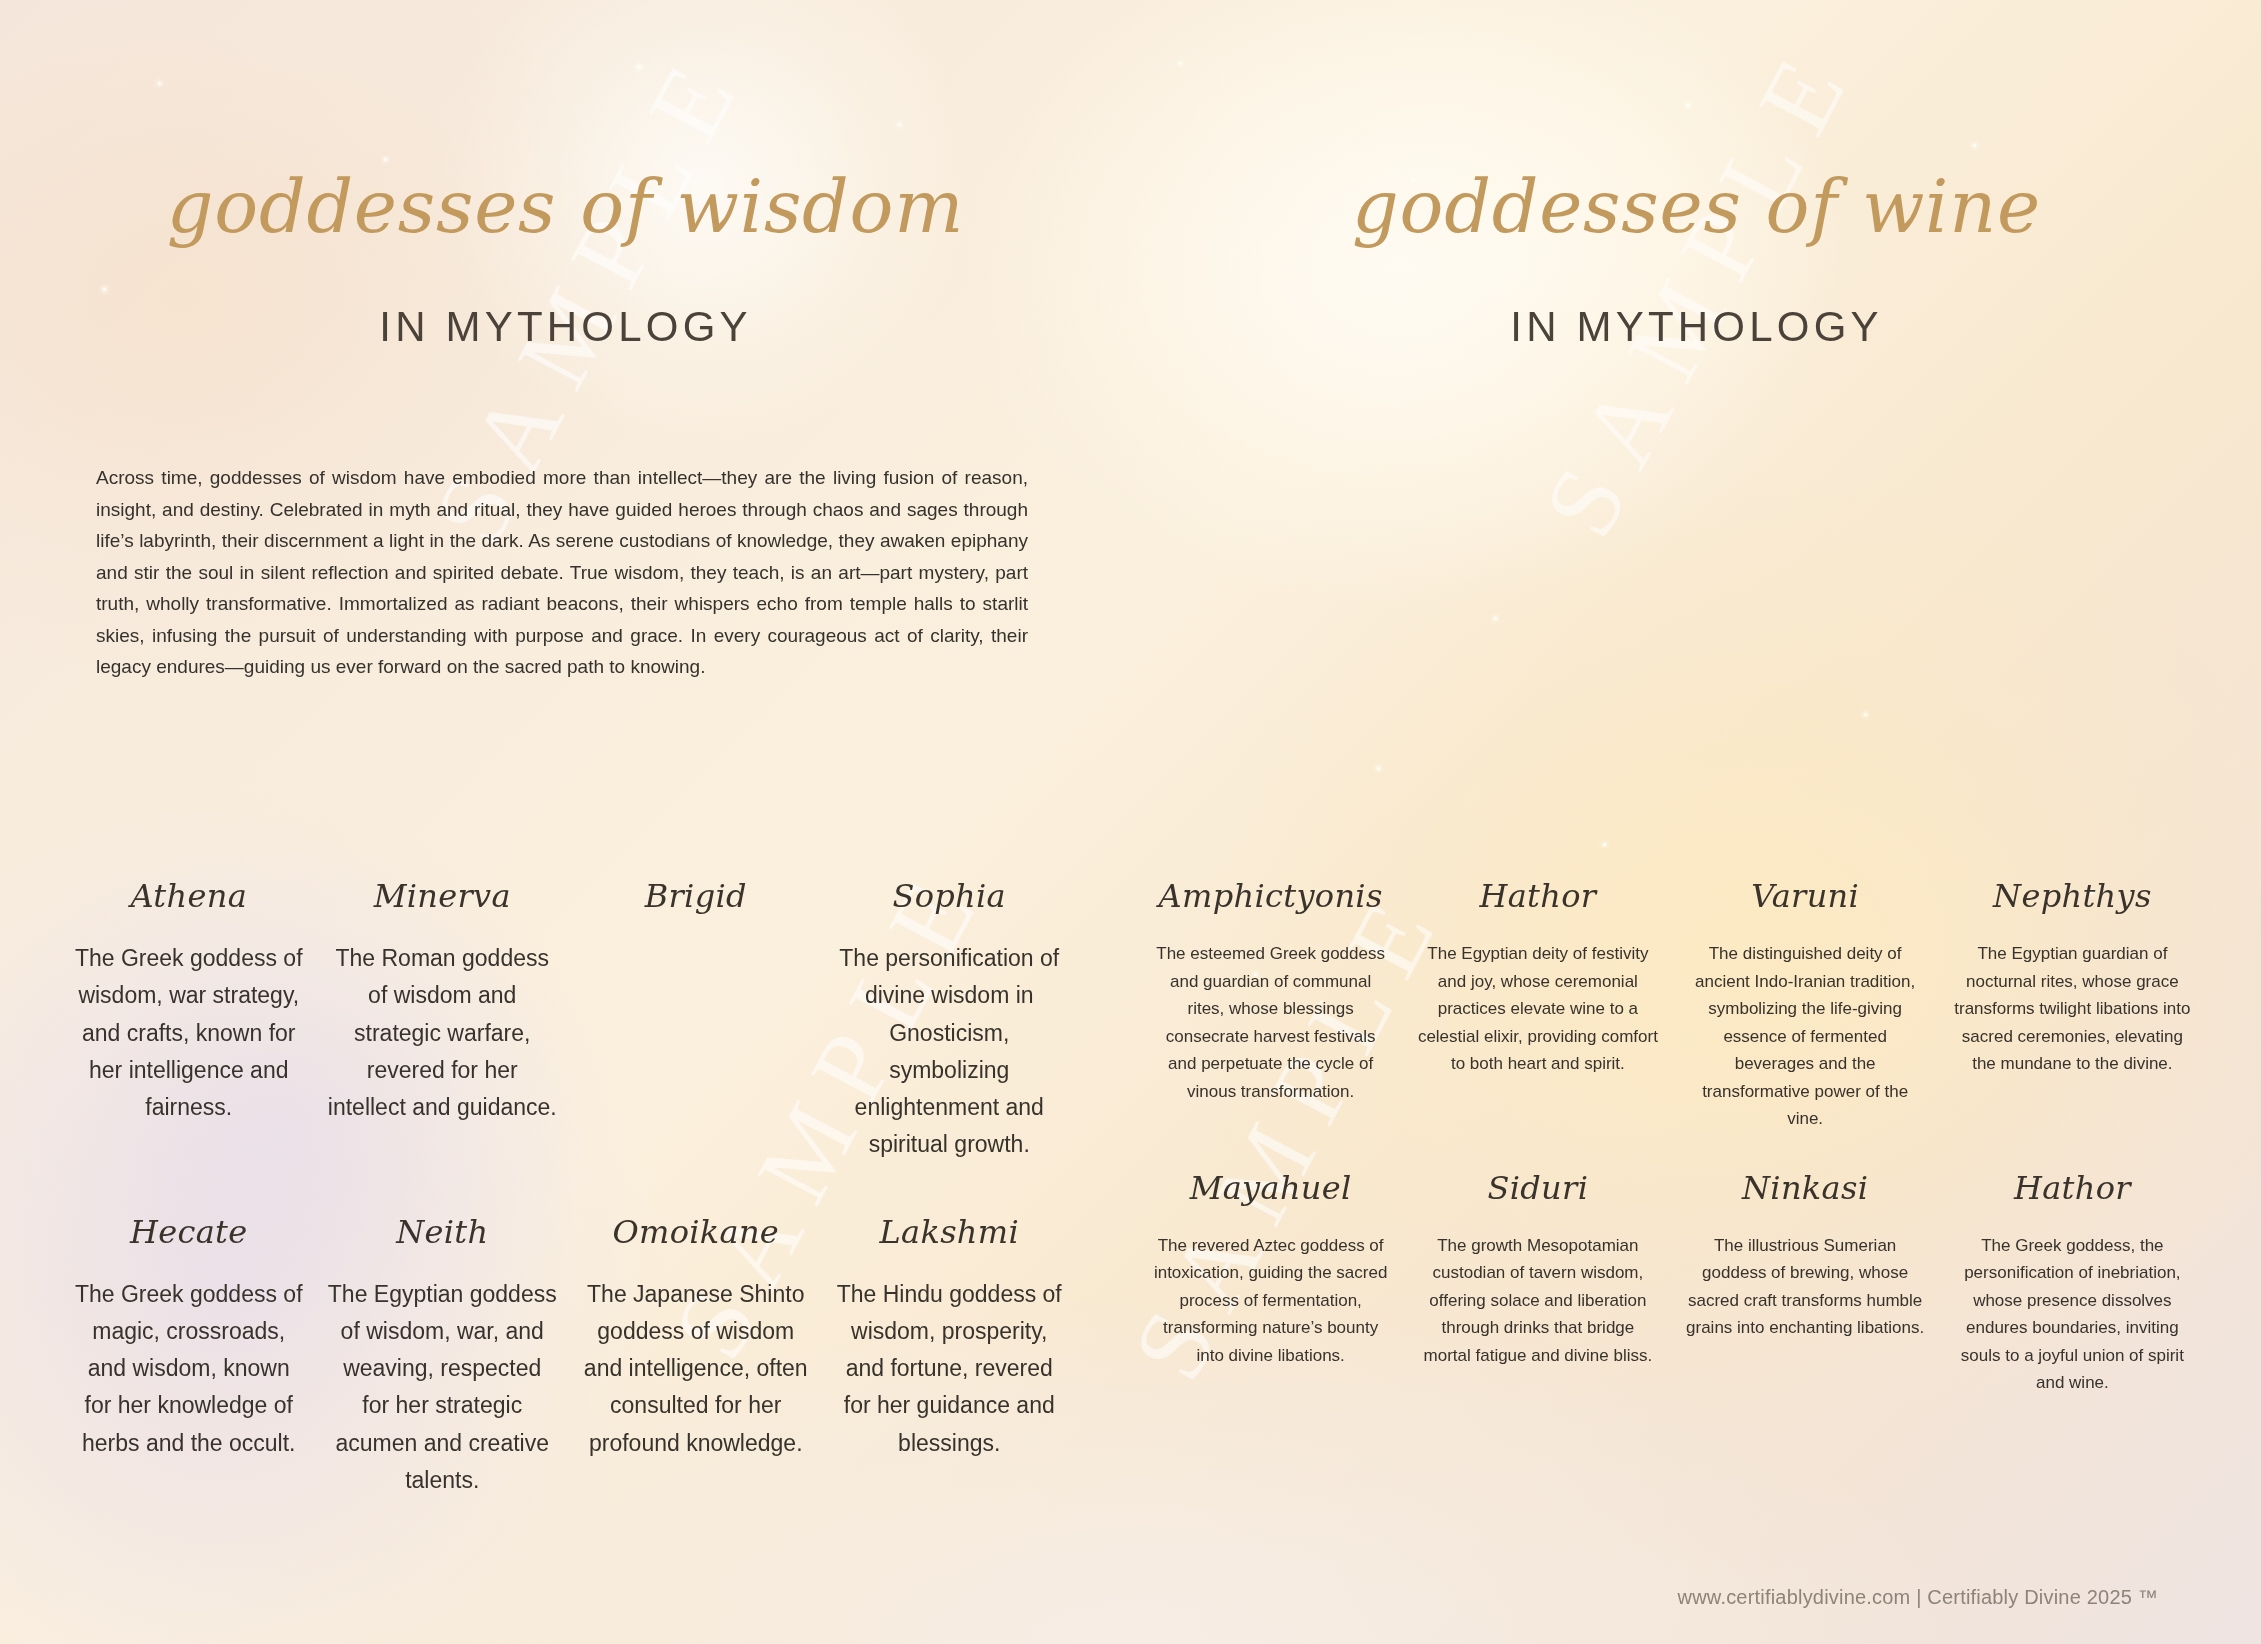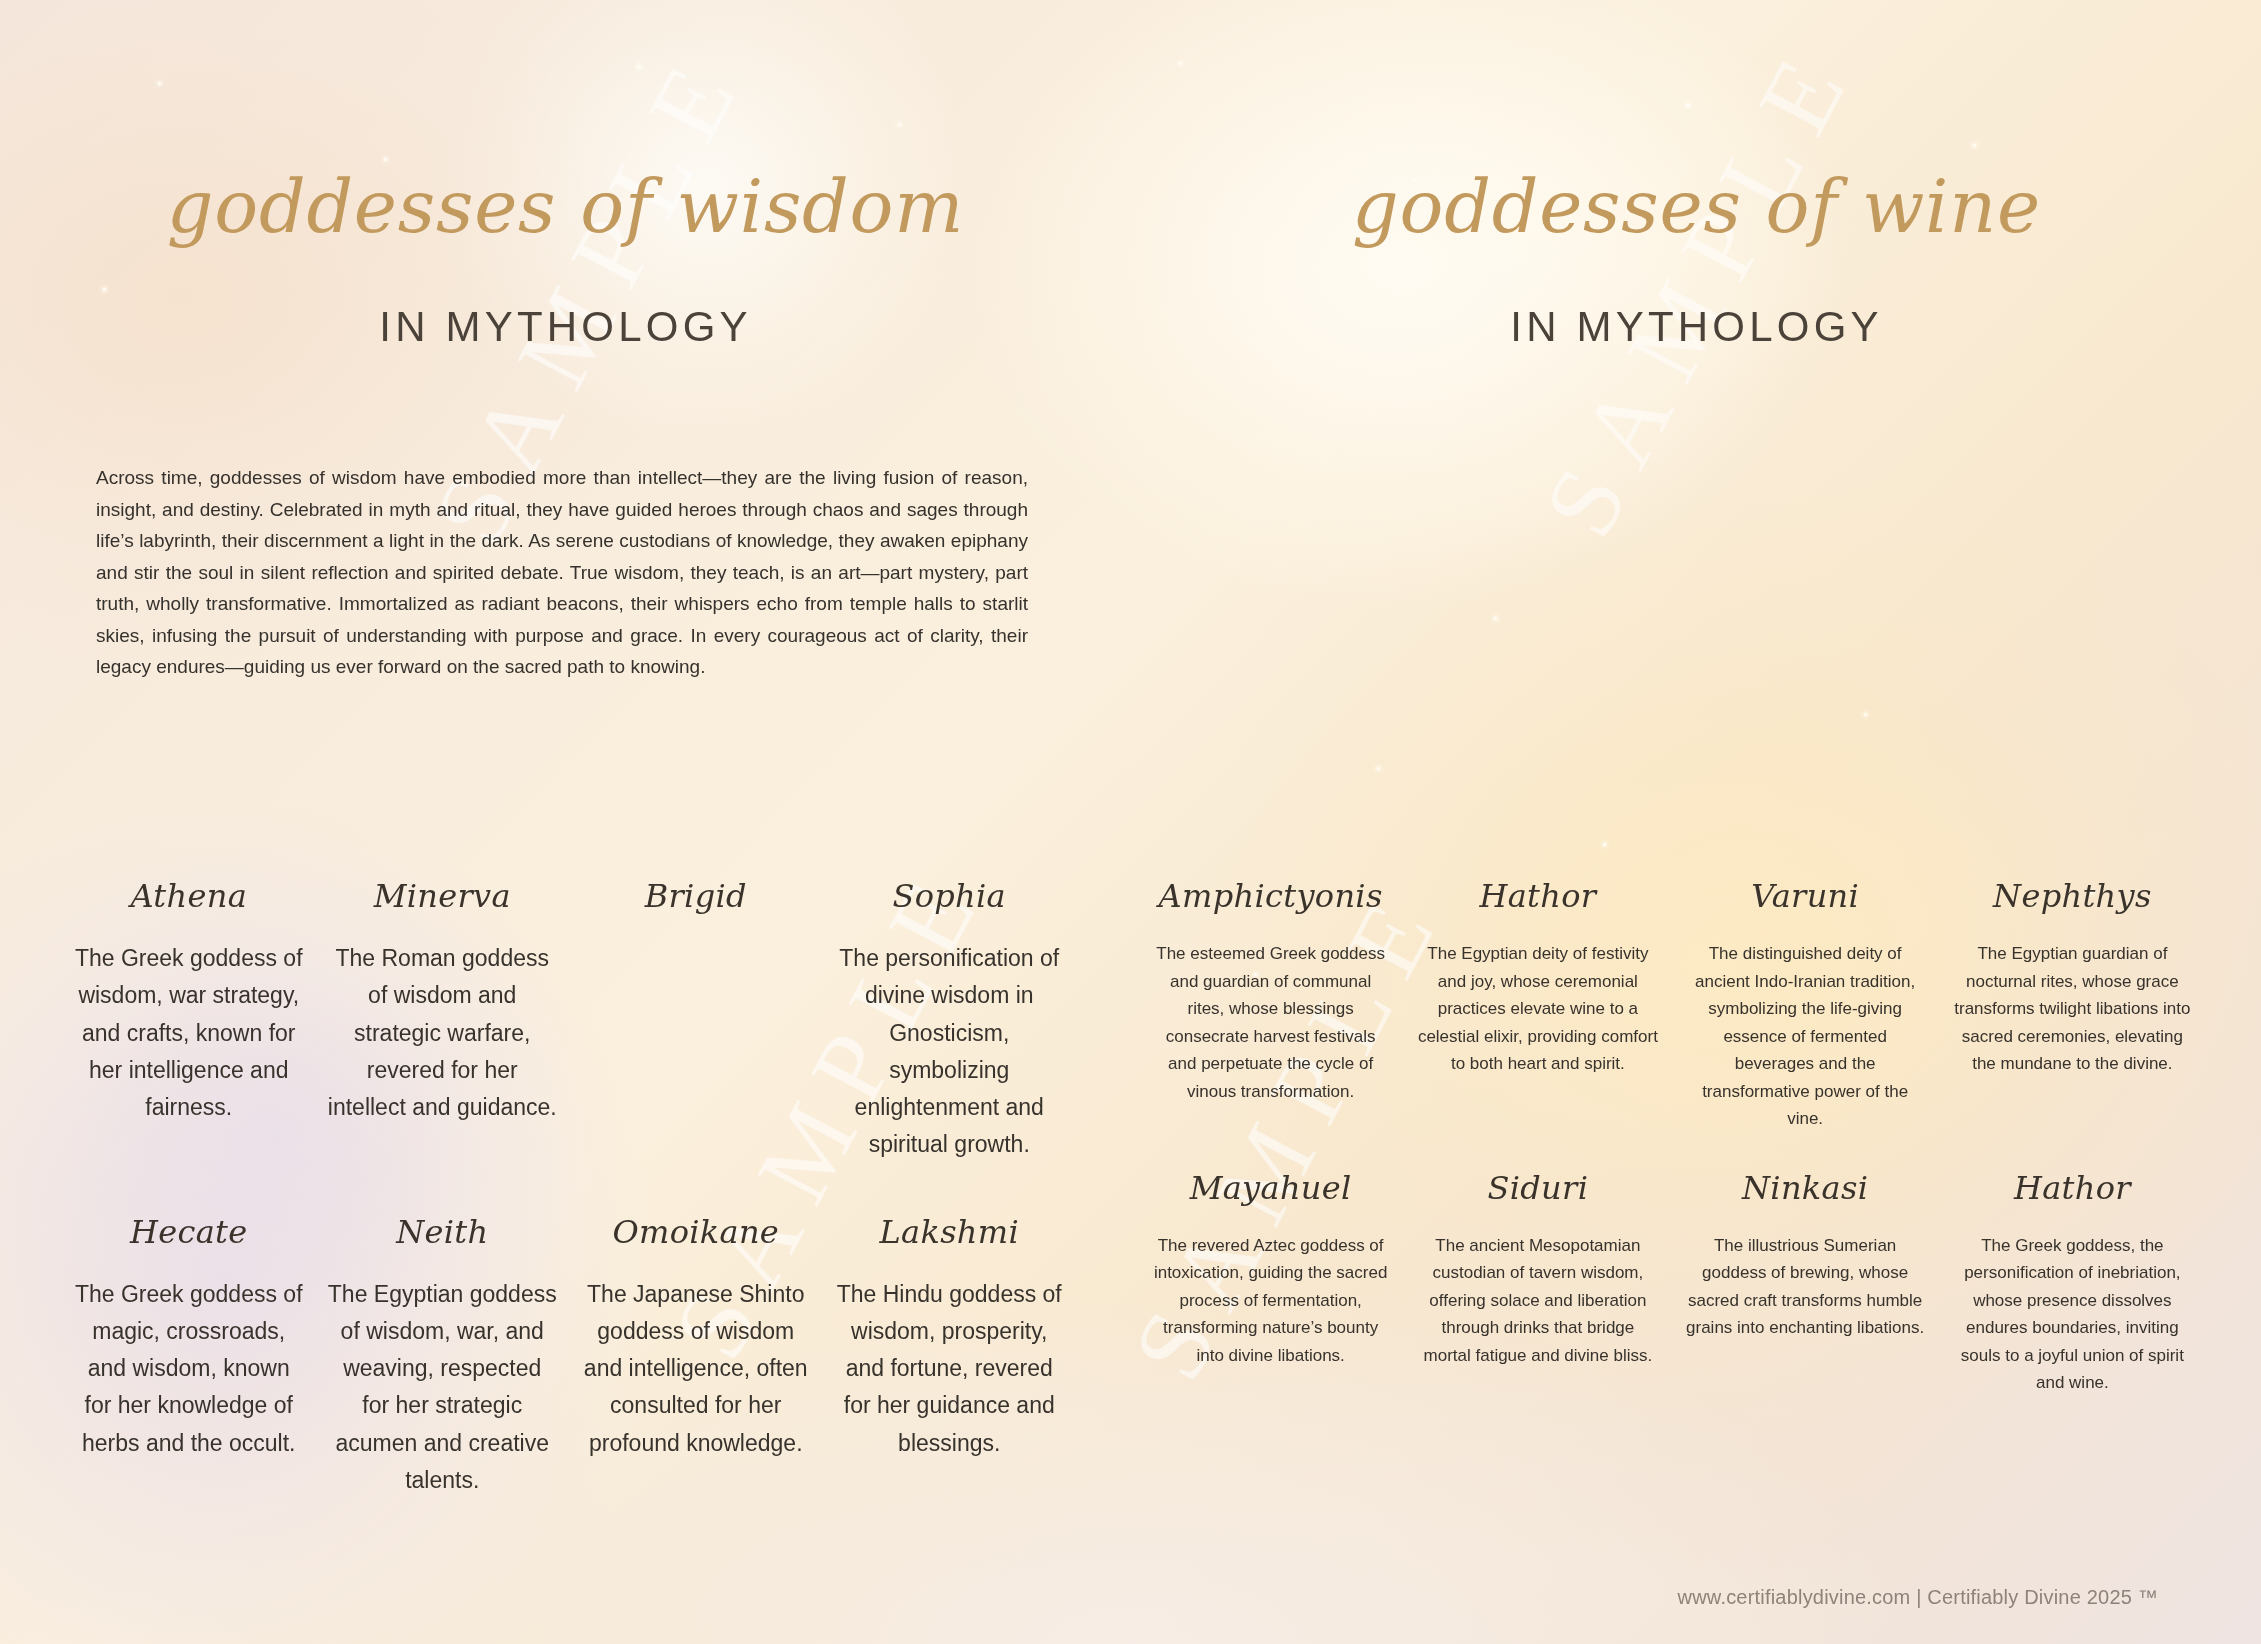--- a/index.html
+++ b/index.html
@@ -288,21 +288,21 @@
     <div class="cell">
       <div class="g-name">Nephthys</div>
       <div class="g-desc">The Egyptian guardian of nocturnal rites, whose grace transforms twilight libations into sacred ceremonies, elevating the mundane to the divine.</div>
     </div>
     <div class="cell">
       <div class="g-name">Mayahuel</div>
       <div class="g-desc">The revered Aztec goddess of intoxication, guiding the sacred process of fermentation, transforming nature’s bounty into divine libations.</div>
     </div>
     <div class="cell">
       <div class="g-name">Siduri</div>
-      <div class="g-desc">The ancient Mesopotamian custodian of tavern wisdom, offering solace and liberation through drinks that bridge mortal fatigue and divine bliss.</div>
+      <div class="g-desc">The growth Mesopotamian custodian of tavern wisdom, offering solace and liberation through drinks that bridge mortal fatigue and divine bliss.</div>
     </div>
     <div class="cell">
       <div class="g-name">Ninkasi</div>
       <div class="g-desc">The illustrious Sumerian goddess of brewing, whose sacred craft transforms humble grains into enchanting libations.</div>
     </div>
     <div class="cell">
       <div class="g-name">Hathor</div>
       <div class="g-desc">The Greek goddess, the personification of inebriation, whose presence dissolves endures boundaries, inviting souls to a joyful union of spirit and wine.</div>
     </div>
   </div>

